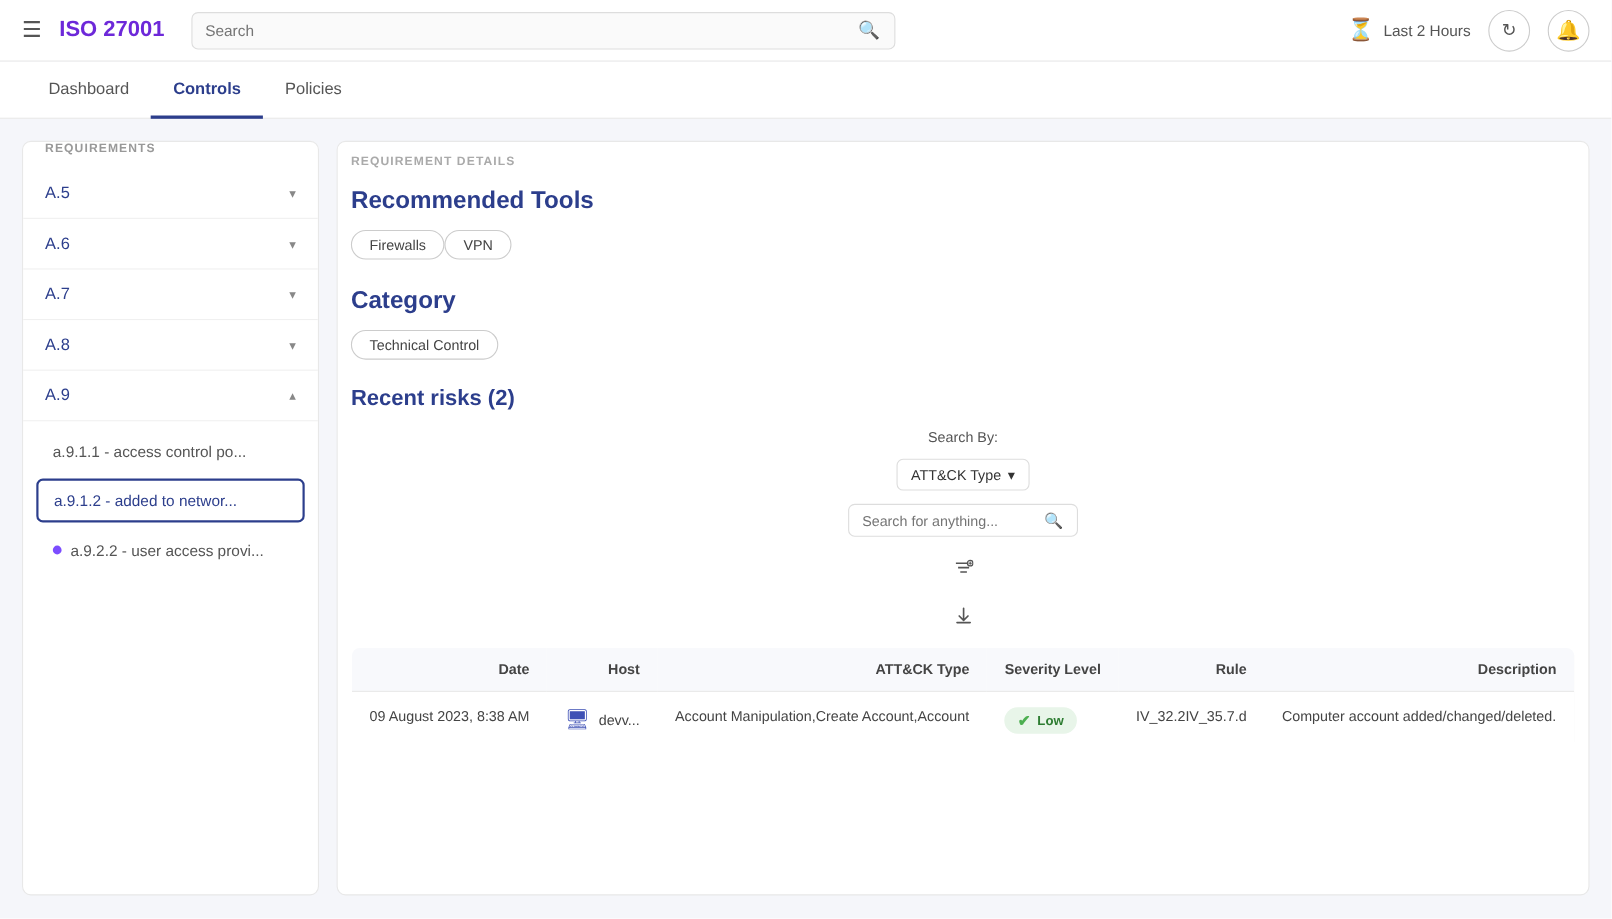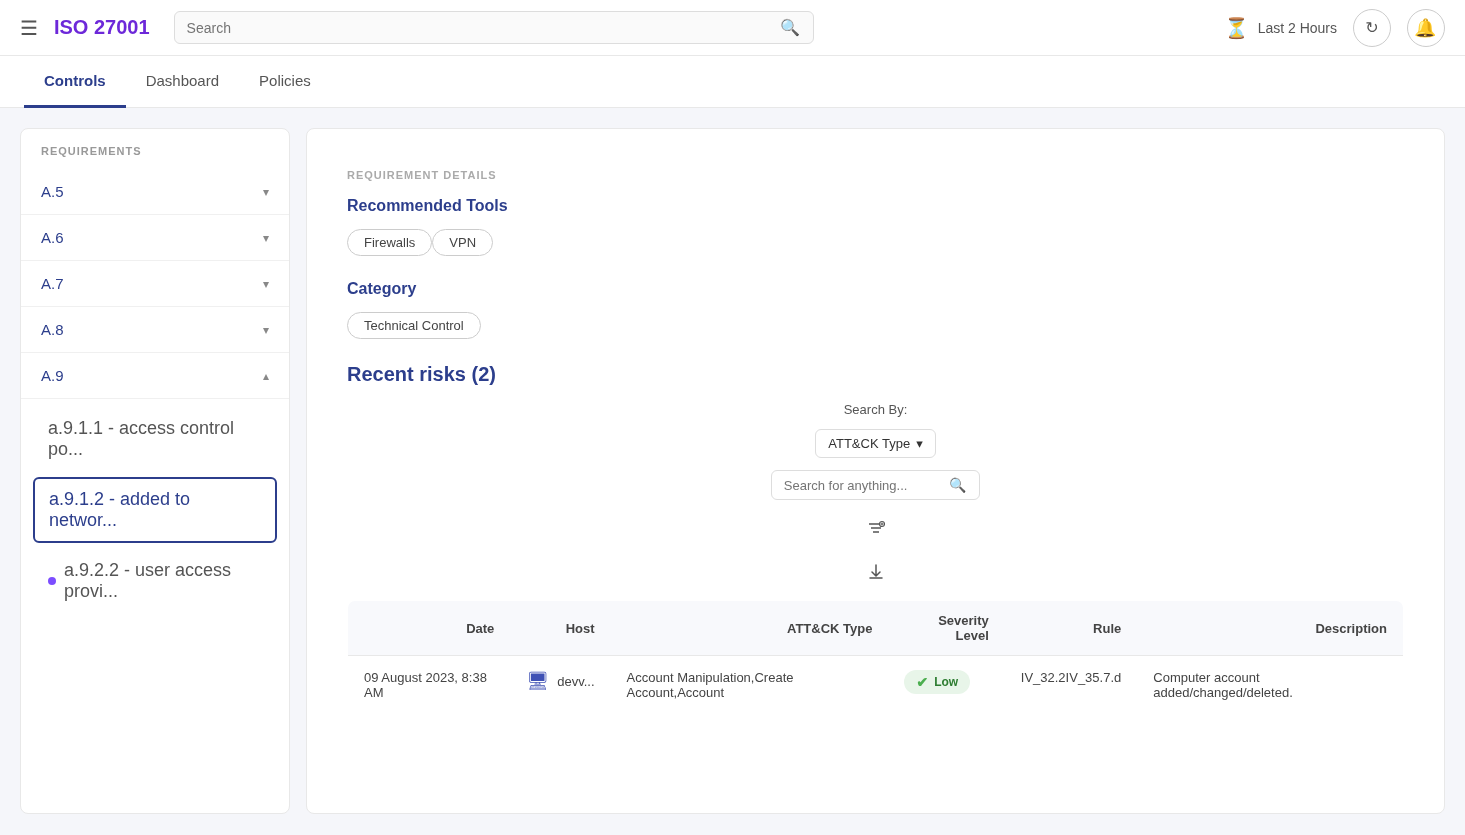--- a/index.html
+++ b/index.html
@@ -50,61 +50,61 @@
     .tab.active { color: #2c3e8c; border-bottom: 3px solid #2c3e8c; font-weight: 600; }
 
     
     .main-layout {
       display: flex; gap: 16px; padding: 20px 20px; min-height: calc(100vh - 56px - 53px);
     }
 
     
     .sidebar {
       width: 268px; min-width: 270px; background: #fff;
-      border: 1px solid #e8e8e8; border-radius: 8px; padding: 16px 0;
+      border: 1px solid #e8e8e8; border-radius: 8px; padding: 0 0;
       overflow-y: auto; max-height: calc(100vh - 130px);
     }
     .sidebar-label {
       font-size: 11px; font-weight: 700; color: #999; letter-spacing: 1px;
       padding: 0 20px 12px 20px; text-transform: uppercase;
     }
     .req-item {
       display: flex; align-items: center; justify-content: space-between;
       padding: 14px 20px; cursor: pointer; border-bottom: 1px solid #f0f0f0;
       color: #2c3e8c; font-size: 15px; font-weight: 500;
     }
     .req-chevron { font-size: 12px; color: #888; }
 
     
     .sub-items { padding: 8px 12px; }
     .sub-item {
       padding: 10px 14px; border-radius: 6px; cursor: pointer;
-      color: #555; font-size: 18px; margin-bottom: 6px;
+      color: #555; font-size: 14px; margin-bottom: 6px;
       border: 1px solid transparent; display: flex; align-items: center; gap: 8px;
     }
     .sub-item.active {
       border: 2px solid #2c3e8c; color: #2c3e8c; font-weight: 500; background: #fff;
     }
     .sub-item-dot {
       width: 8px; height: 8px; border-radius: 50%; background: #4caf50; flex-shrink: 0;
     }
     .sub-item-dot.purple { background: #7c4dff; }
 
     
     .content-panel {
       flex: 1; background: #fff; border: 1px solid #e8e8e8;
-      border-radius: 8px; padding: 40px; overflow-y: auto;
+      border-radius: 8px; padding: 12px; overflow-y: auto;
       max-height: calc(100vh - 130px); position: relative;
     }
     .section-label {
       font-size: 11px; font-weight: 700; color: #aaa; letter-spacing: 1px;
       text-transform: uppercase; margin-bottom: 16px;
     }
     .section-title {
-      font-size: 16px; font-weight: 600; color: #2c3e8c; margin-bottom: 14px;
+      font-size: 22px; font-weight: 600; color: #2c3e8c; margin-bottom: 14px;
     }
     .tag-row { display: flex; flex-wrap: wrap; margin-bottom: 24px; }
     .tag {
       border: 1px solid #ccc; border-radius: 20px; padding: 5px 16px;
       font-size: 13px; color: #444; background: #fff;
     }
 
     
     .risks-title {
       font-size: 20px; font-weight: 600; color: #2c3e8c; margin-bottom: 16px;
@@ -170,22 +170,22 @@
     <div class="topnav-timer">
       <span class="topnav-timer-icon">⏳</span>
       <span class="topnav-time-text">Last 2 Hours</span>
     </div>
     <button class="topnav-refresh-btn">↻</button>
     <button class="topnav-bell-btn">🔔</button>
   </div>
 </nav>
 
 <div class="tabs-bar">
+  <div class="tab">Dashboard</div>
   <div class="tab active">Controls</div>
-  <div class="tab">Dashboard</div>
   <div class="tab">Policies</div>
 </div>
 
 <div class="main-layout">
 
   <div class="sidebar">
     <div class="sidebar-label">REQUIREMENTS</div>
 
     <div class="req-item">
       <span>A.5</span>

